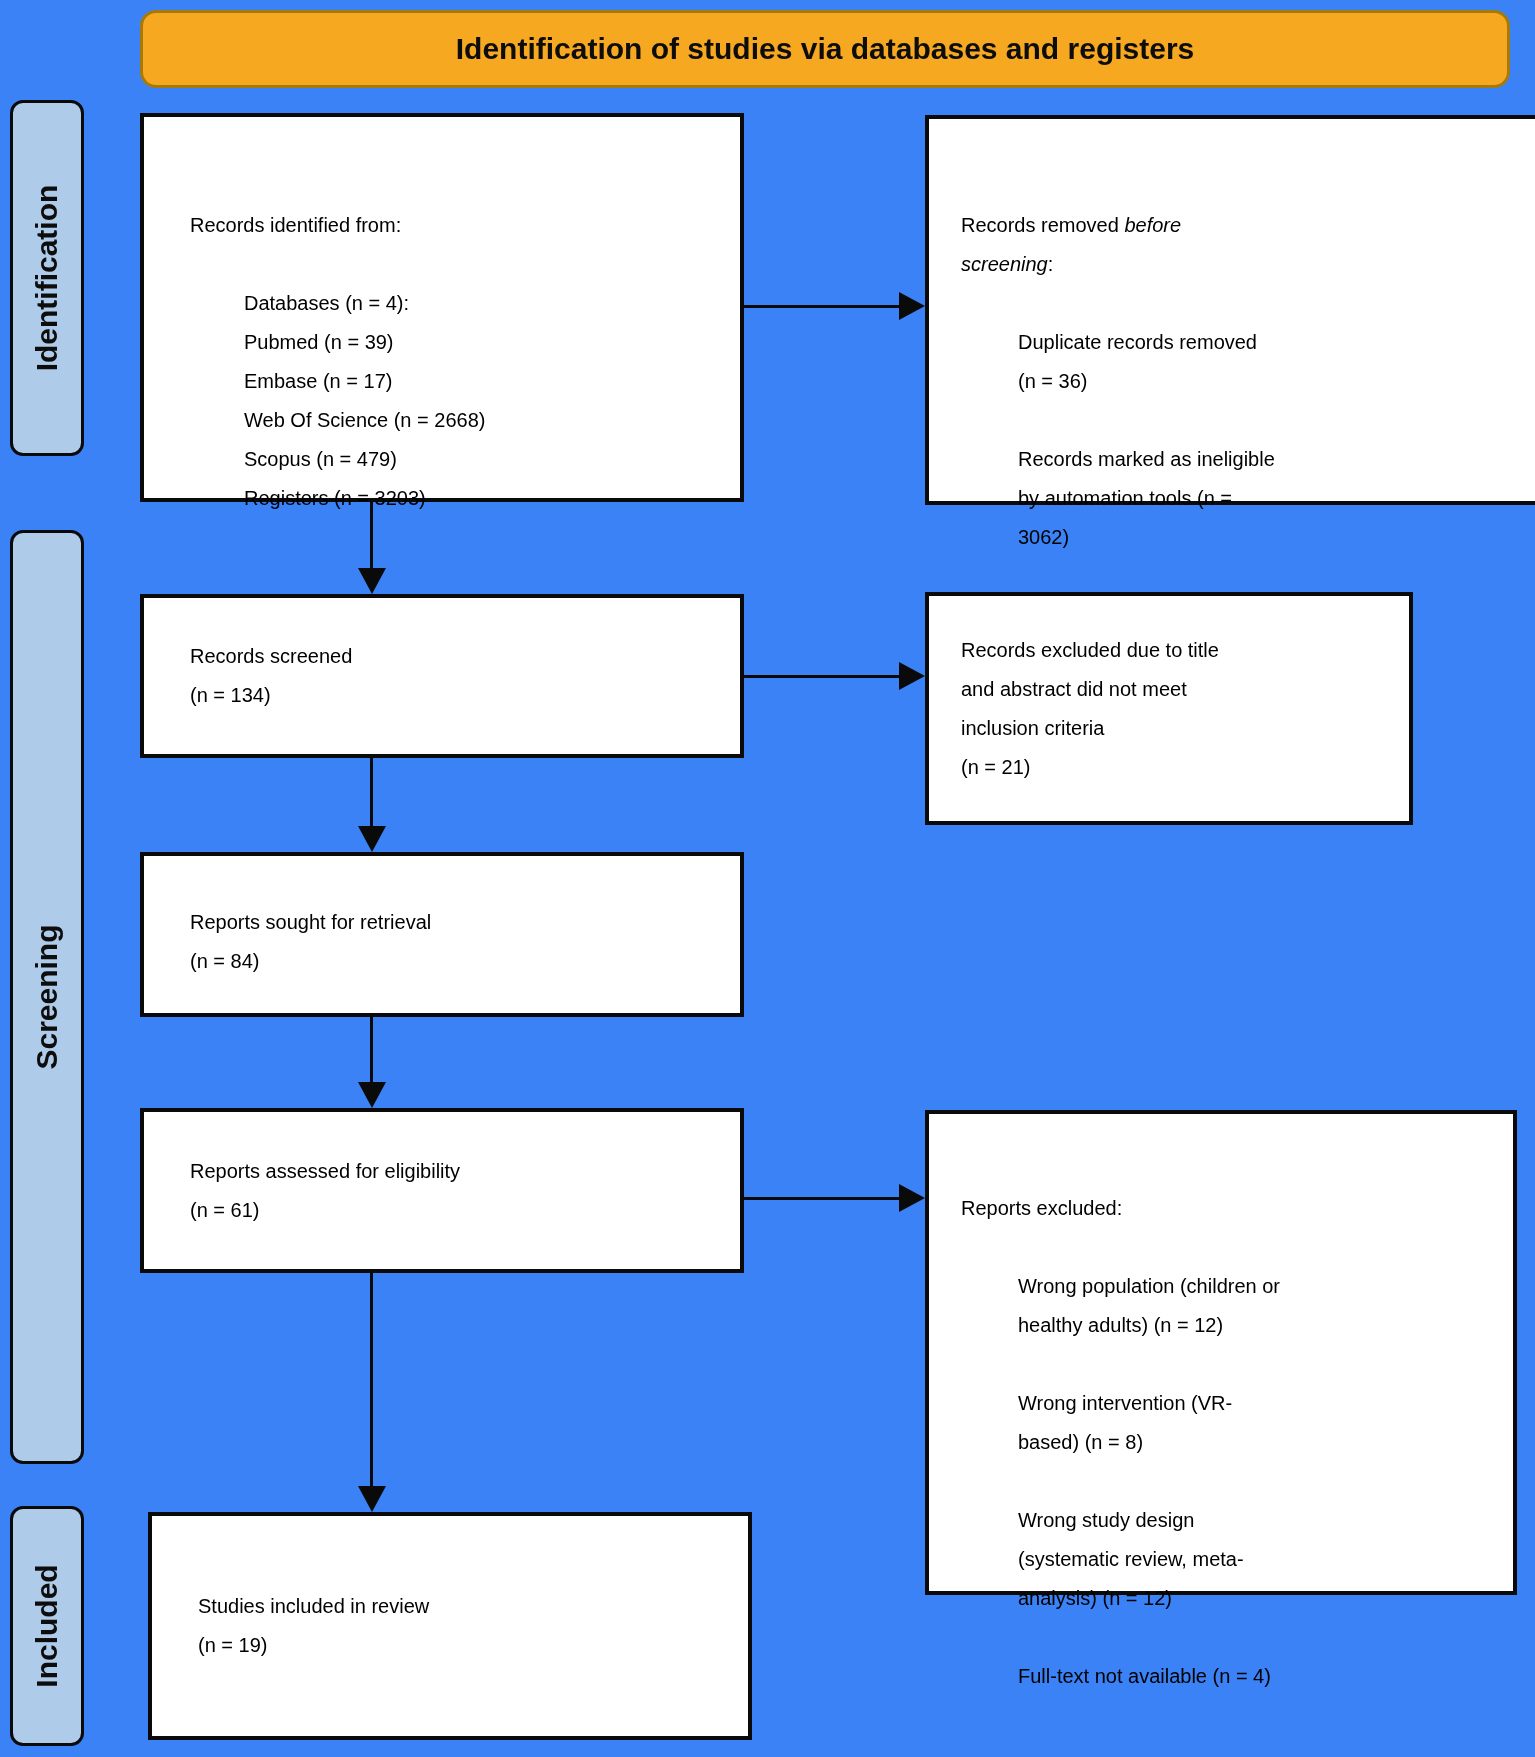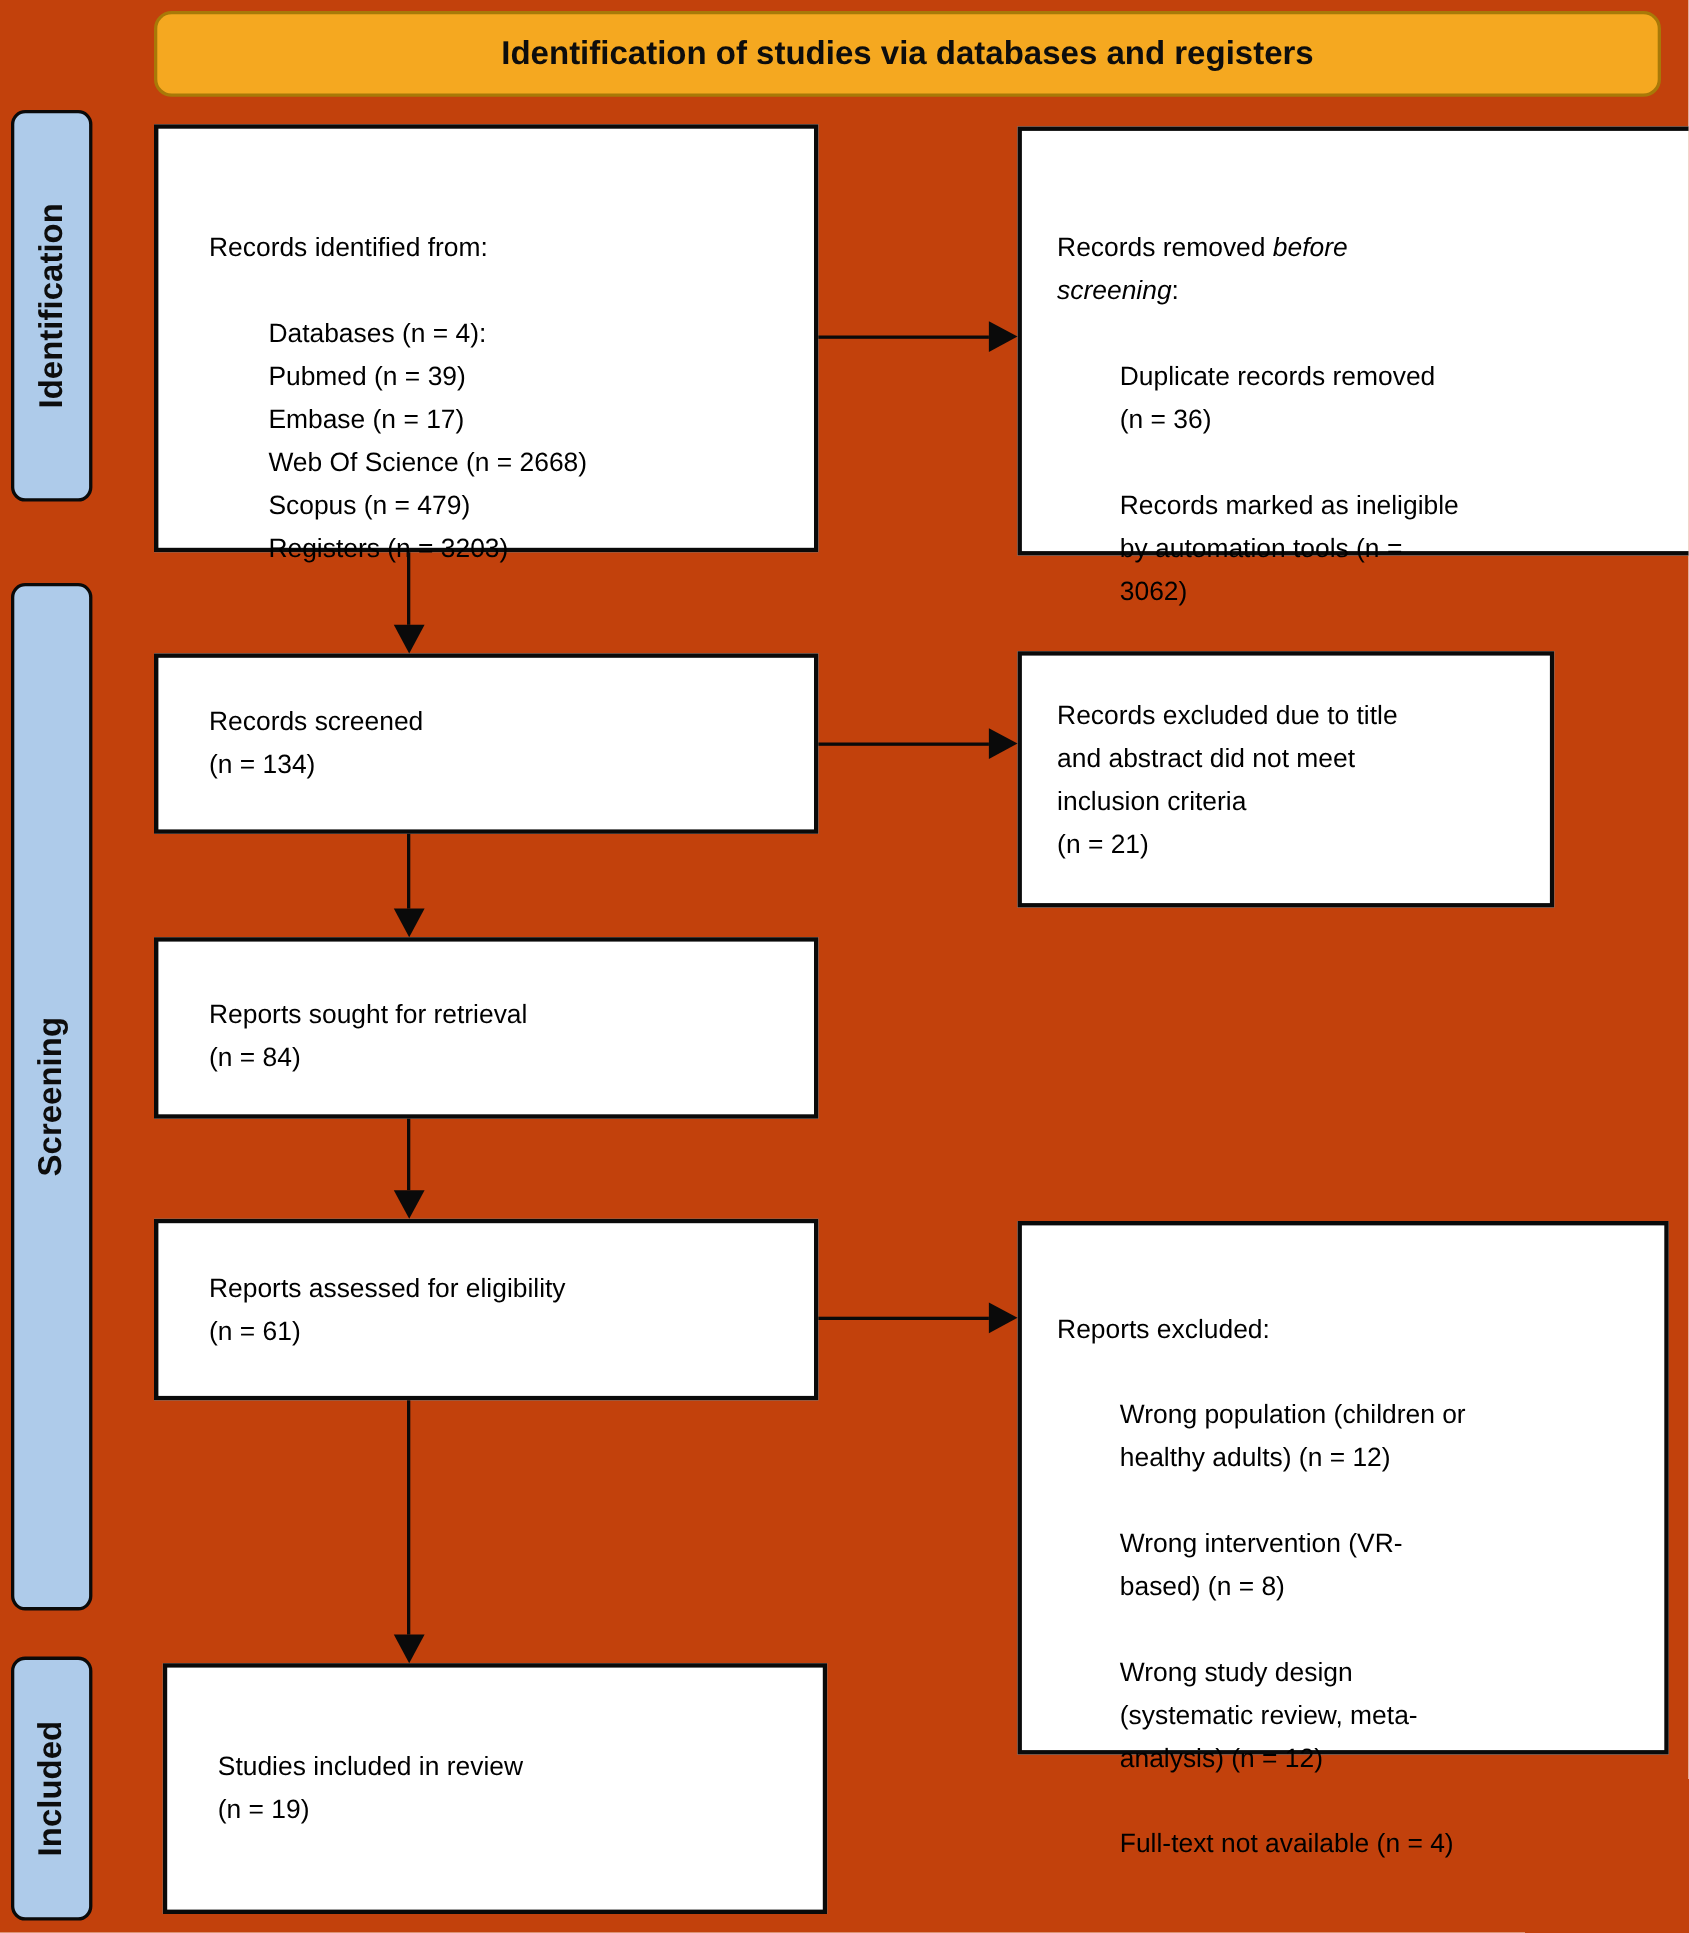--- a/index.html
+++ b/index.html
@@ -1,21 +1,21 @@
 <!DOCTYPE html>
 <html style="--header-bg: #F5A820; --header-border: #A87908; --sidebar-bg: #AECBEA; --box-border: #0A0A0A; --box-bg: #FFFFFF;"><head>
 <meta charset="utf-8">
 <title>PRISMA Flow Diagram</title>
 <style>
   html, body { margin: 0; padding: 0; background: #ffffff; }
   .canvas {
     position: relative;
     width: 1535px;
     height: 1757px;
-    background: #c2410c;
+    background: #3b82f6;
     font-family: "Liberation Sans", "DejaVu Sans", sans-serif;
     color: #000;
   }
 
   
   .header-banner {
     position: absolute;
     left: 140px; top: 10px;
     width: 1370px; height: 78px;
     background: var(--header-bg, #F5A820);
@@ -47,21 +47,21 @@
   .stage-identification { top: 100px; height: 356px; }
   .stage-screening      { top: 530px; height: 934px; }
   .stage-included       { top: 1506px; height: 240px; }
 
   
   .fbox {
     position: absolute;
     background: #ffffff;
     border: 4px solid #0a0a0a;
     box-sizing: border-box;
-    font-size: 24px; line-height: 39px;
+    font-size: 20px; line-height: 39px;
     white-space: pre-line;
   }
   .fbox .indent { margin-left: 54px; }
   .fbox .indent-r { margin-left: 57px; }
   .center-v { display: flex; flex-direction: column; justify-content: center; }
 
   
   .box-identified { left: 140px; top: 113px;  width: 604px; height: 389px; padding: 50px 12px 0 46px; }
   .box-screened   { left: 140px; top: 594px;  width: 604px; height: 164px; padding: 0 12px 0 46px; }
   .box-sought     { left: 140px; top: 852px;  width: 604px; height: 165px; padding: 15px 12px 0 46px; }

